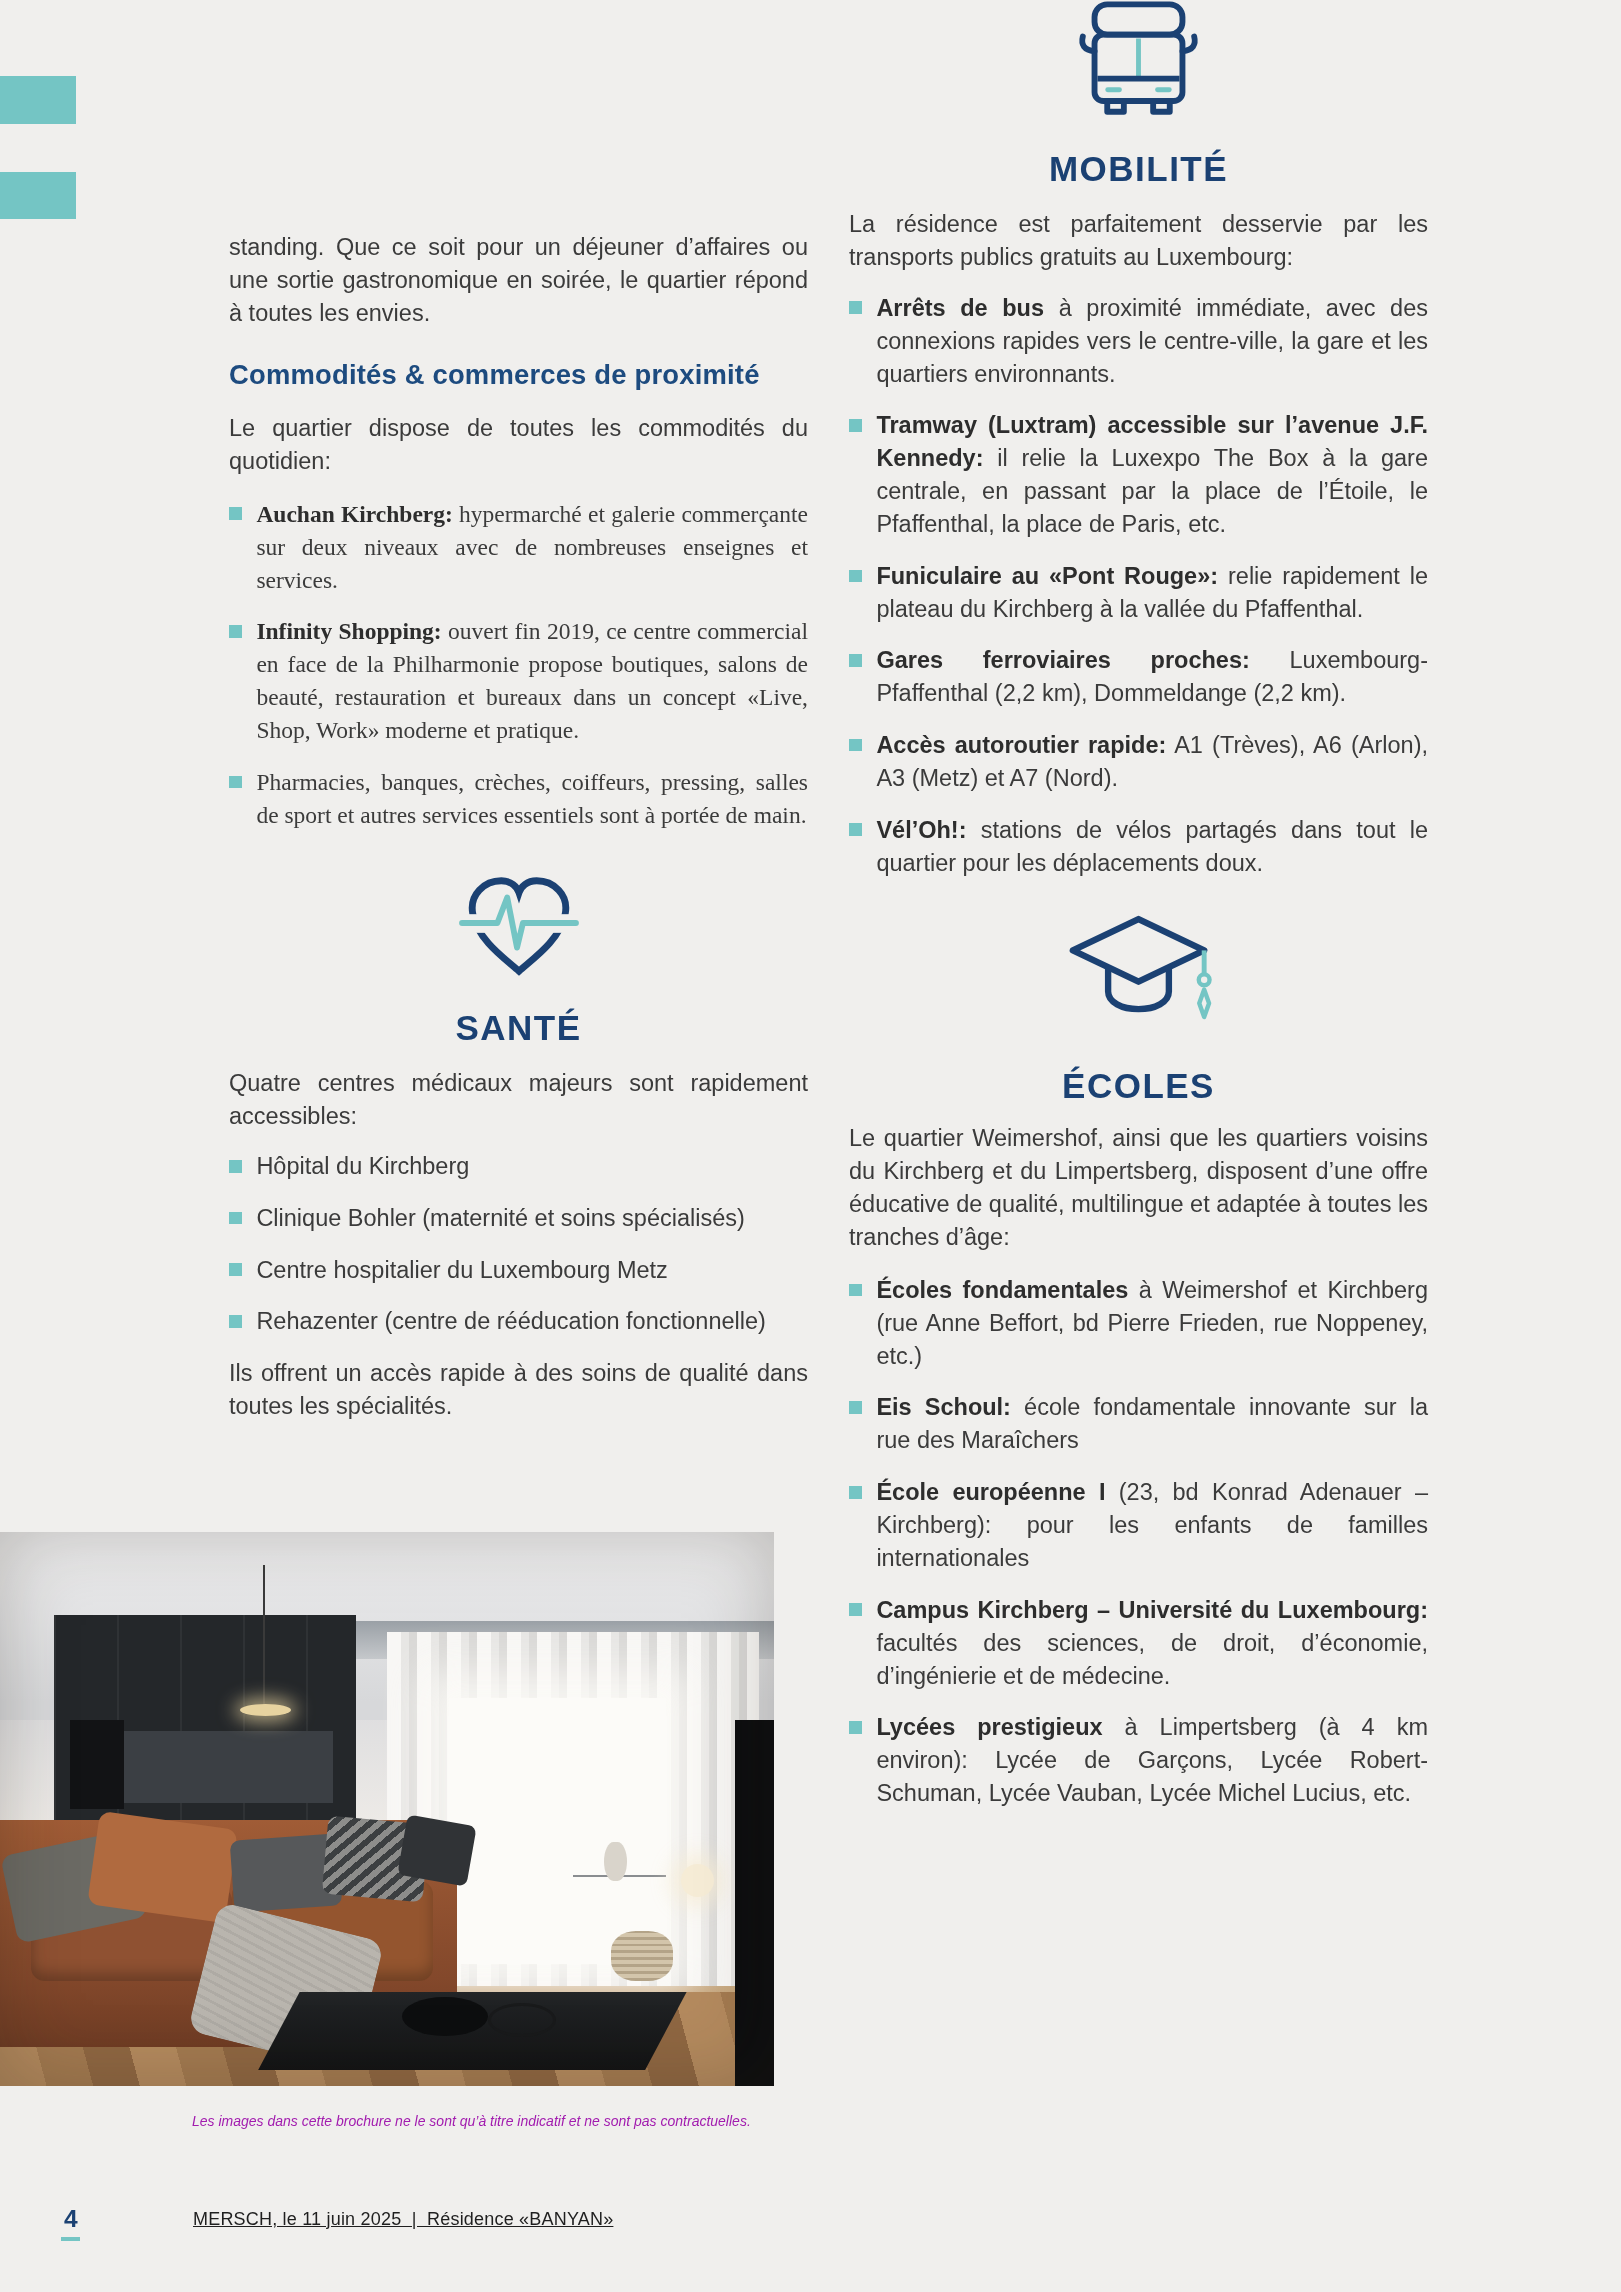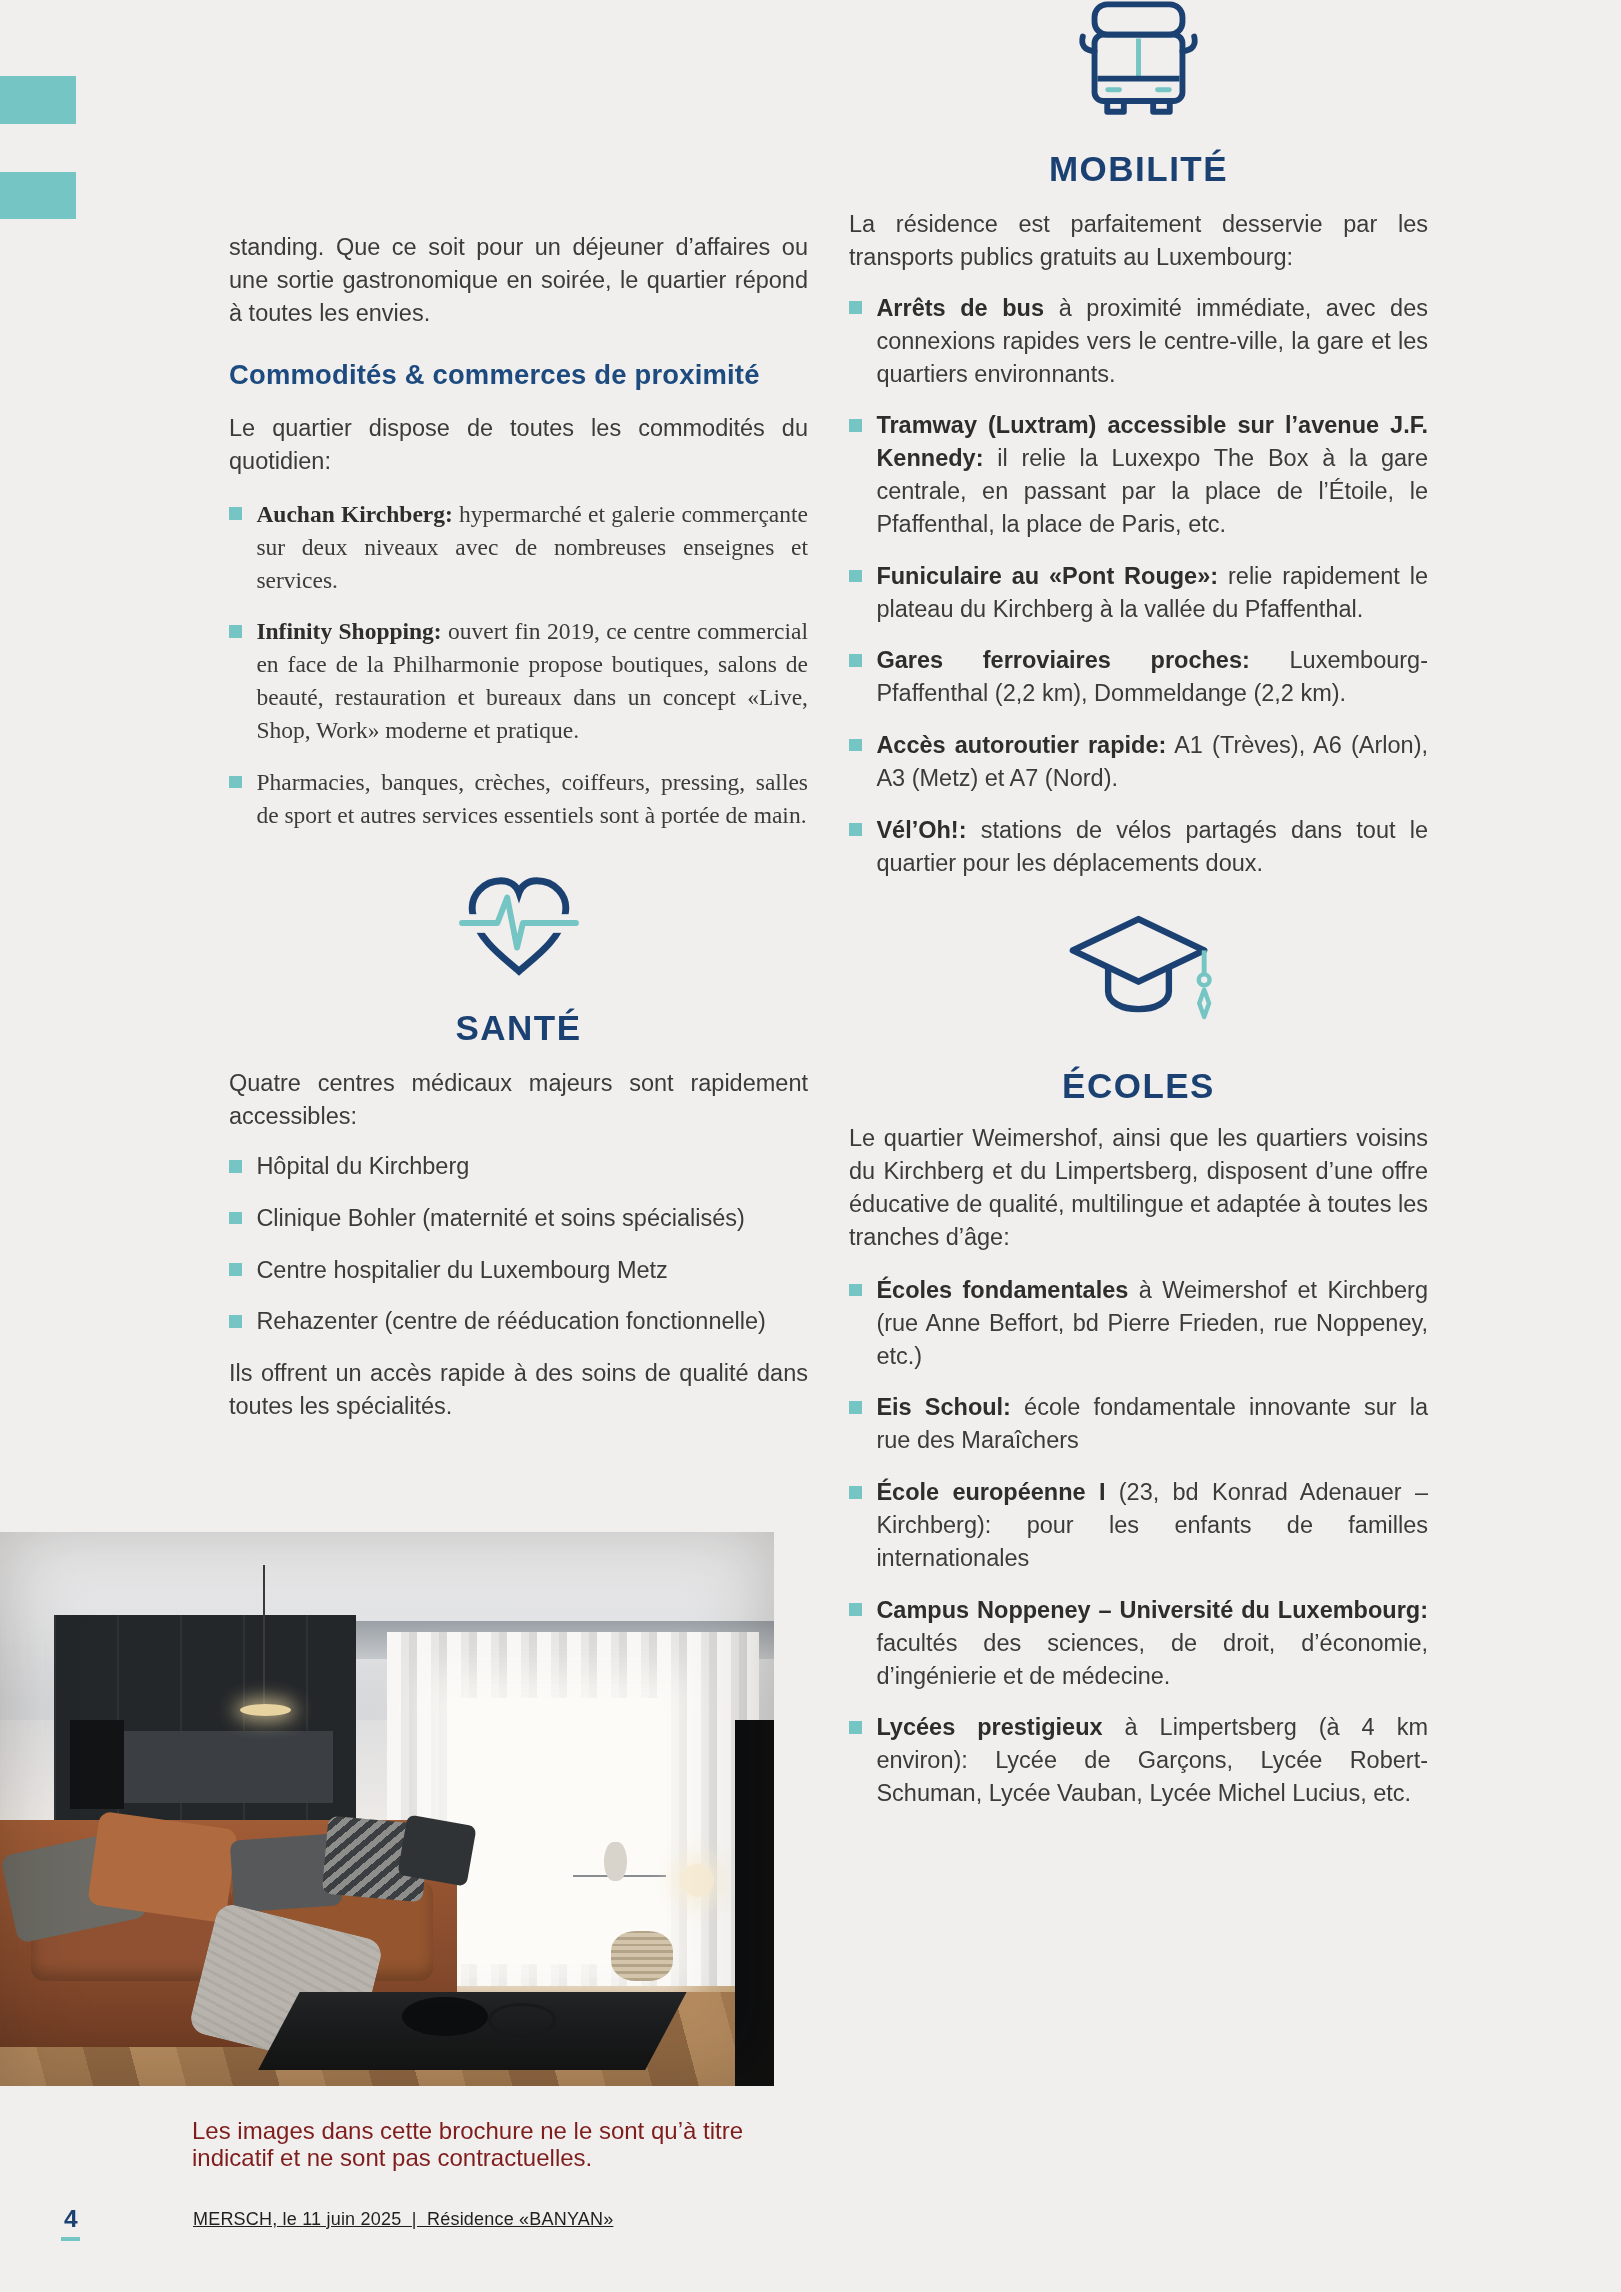--- a/index.html
+++ b/index.html
@@ -72,22 +72,22 @@
   .ph-bowl2{left:63%;top:85%;width:8%;height:5%;border-radius:50%;border:3.9px solid #191a1b;background:transparent;}
   .ph-side-table{left:74%;top:62%;width:12%;height:2px;background:#8a8d90;box-shadow:17.6px 25.5px 0 -1px #7d8083;}
   .ph-vase{left:78%;top:56%;width:3%;height:7%;border-radius:45%/55%;background:#d9d4cb;}
   .ph-basket{left:79%;top:72%;width:8%;height:9%;border-radius:40%;background:#d3c5ab;
      background-image:repeating-linear-gradient(0deg,rgba(120,100,70,.35) 0 2.9px,transparent 2.9px 6.9px);}
   .ph-lampglow{left:88%;top:60%;width:33px;height:33px;border-radius:50%;background:#f6ecd6;
      box-shadow:0 0 21.6px 9.8px rgba(246,236,214,.8);}
   .ph-tv{left:95%;top:34%;width:5%;height:66%;background:#0c0d0f;}
   .ph-vignette{left:0;top:0;width:100%;height:100%;box-shadow:inset 0 0 78px rgba(40,30,20,.25);}
 
-  .caption{position:absolute;left:192px;top:2094px;width:588px;font-size:24px;line-height:26.5px;
-     color:#7f1d1d;}
+  .caption{position:absolute;left:192px;top:2094px;width:588px;font-size:14px;line-height:26.5px;
+     color:#a21caf;font-style:italic;}
   .footer{position:absolute;left:0;top:2204px;width:100%;height:59px;}
   .pagenum{position:absolute;left:61px;top:0;font-size:24.5px;line-height:29px;font-weight:700;color:#1b4173;text-align:center;width:19.6px;}
   .pagenum-bar{position:absolute;left:61px;top:33px;width:18.6px;height:3.9px;background:#74c5c4;}
   .footer-text{position:absolute;left:193px;top:2px;font-size:18px;line-height:27.4px;color:#1f1f1f;letter-spacing:0.2px;text-decoration:underline;}
   svg{display:block;}
 </style>
 </head>
 <body>
 
 <div class="page">
@@ -205,21 +205,21 @@
       </li>
       <li>
         <strong>Eis Schoul:</strong>
         <span>école fondamentale innovante sur la rue des Maraîchers</span>
       </li>
       <li>
         <strong>École européenne I</strong>
         <span>(23, bd Konrad Adenauer – Kirchberg): pour les enfants de familles internationales</span>
       </li>
       <li>
-        <strong>Campus Noppeney – Université du Luxembourg:</strong>
+        <strong>Campus Kirchberg – Université du Luxembourg:</strong>
         <span>facultés des sciences, de droit, d’économie, d’ingénierie et de médecine.</span>
       </li>
       <li>
         <strong>Lycées prestigieux</strong>
         <span>à Limpertsberg (à 4 km environ): Lycée de Garçons, Lycée Robert-Schuman, Lycée Vauban, Lycée Michel Lucius, etc.</span>
       </li>
     </ul>
   </div>
 
   <div class="photo">

